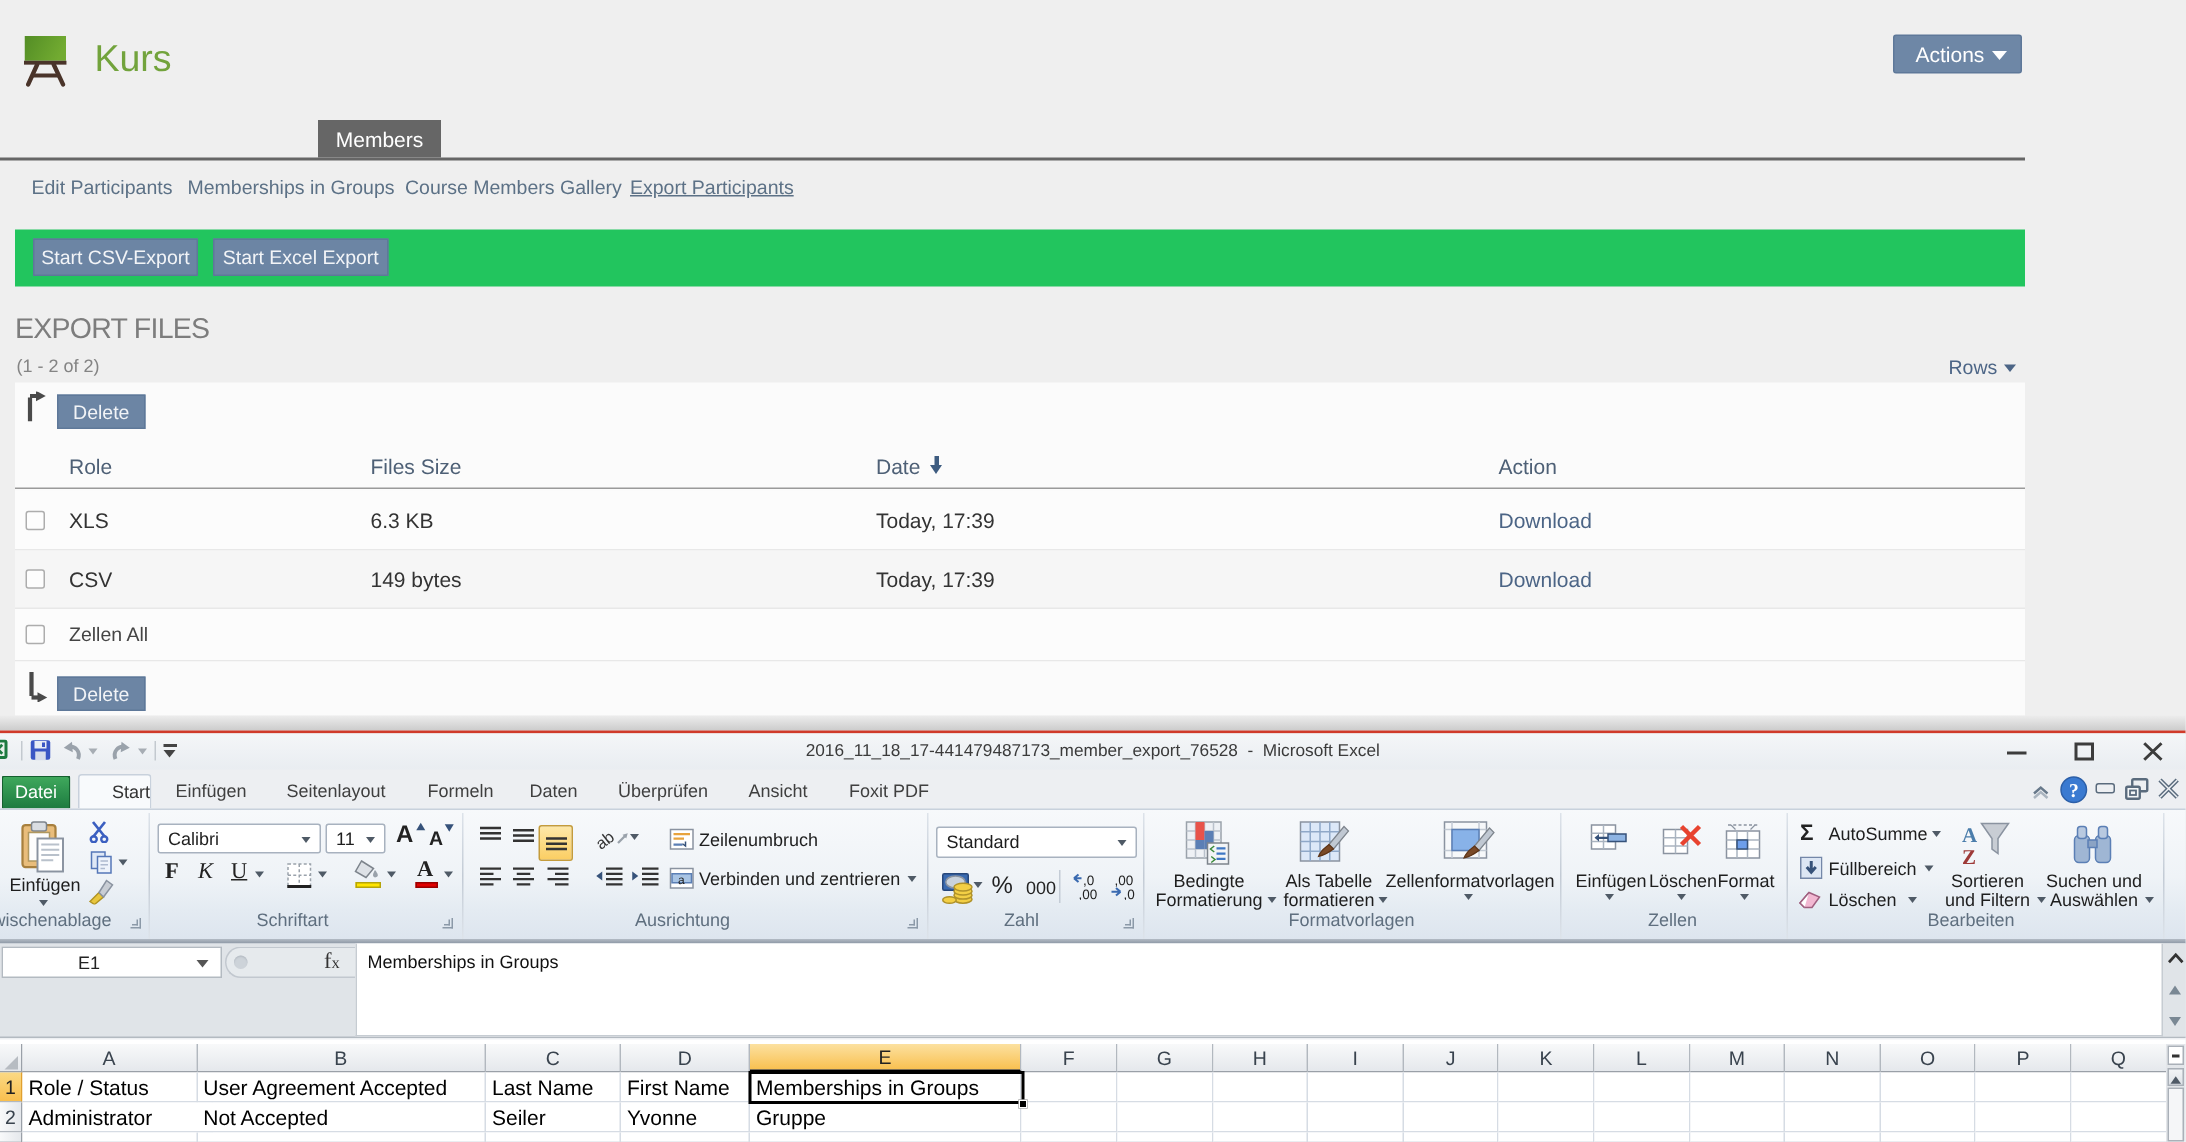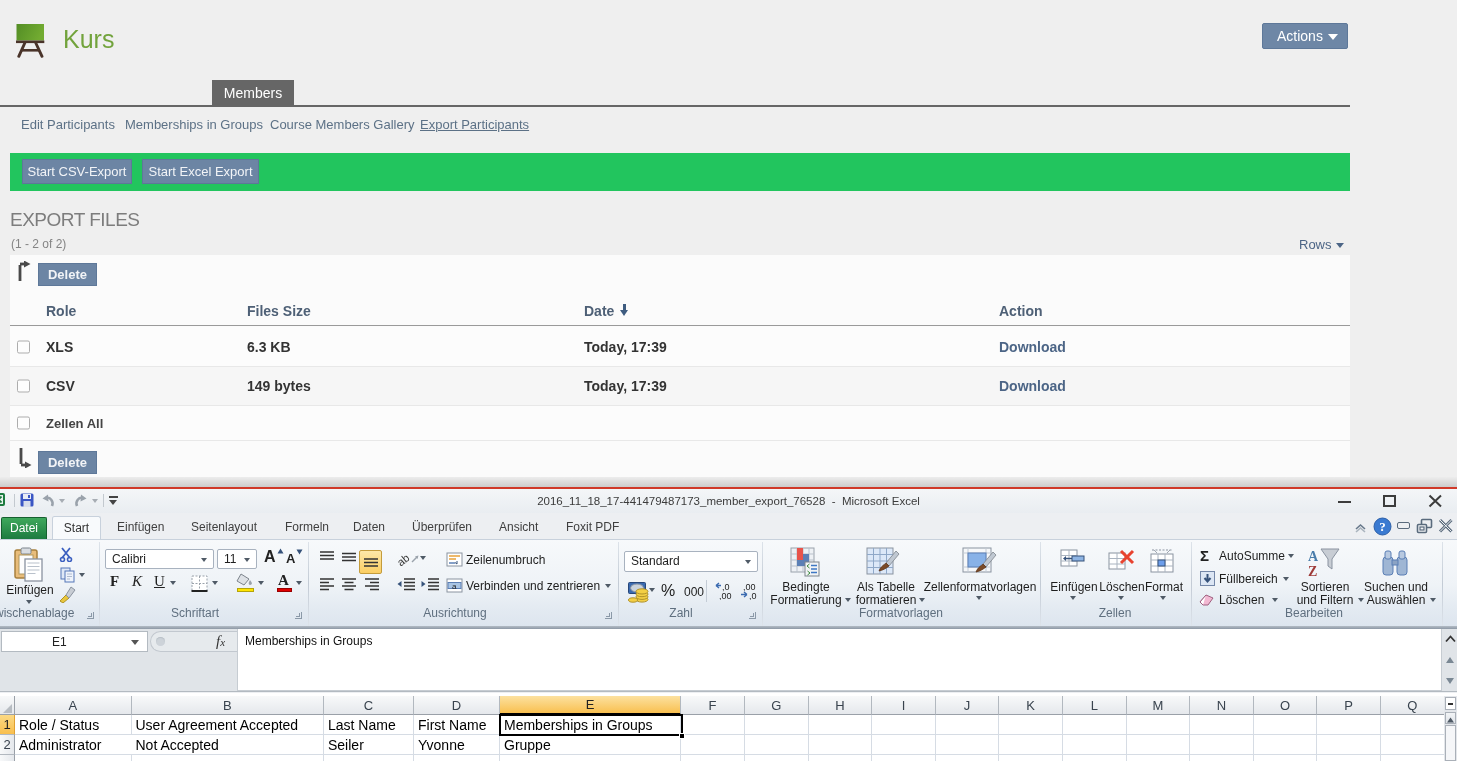--- a/index.html
+++ b/index.html
@@ -30,21 +30,21 @@
   font-size:13px; text-align:center; }
 #btn-csv { left:12px; top:6px; width:110px; height:25px; line-height:24px; }
 #btn-xls { left:132px; top:6px; width:117px; height:25px; line-height:24px; }
 
 #exportfiles { position:absolute; left:10px; top:209px; font-size:19px; color:#7d7d7d; letter-spacing:-0.5px; }
 #count { position:absolute; left:11px; top:237px; font-size:12px; color:#848484; }
 #rows { position:absolute; left:1299px; top:237px; font-size:13px; color:#4c6586; }
 #rows .car { display:inline-block; width:0; height:0; border-left:4px solid transparent;
   border-right:4px solid transparent; border-top:5px solid #4c6586; margin-left:4px; vertical-align:1px; }
 
-#table { position:absolute; left:10px; top:255px; width:1340px; height:222px; background:#fbfbfb; font-size:14px;font-weight:bold; }
+#table { position:absolute; left:10px; top:255px; width:1340px; height:222px; background:#fbfbfb; font-size:14px; }
 #trow-top { position:absolute; left:0; top:0; width:1340px; height:41px; }
 #trow-head { position:absolute; left:0; top:41px; width:1340px; height:30px; color:#4e6076;
   border-bottom:1px solid #9a9a9a; }
 #trow-1 { position:absolute; left:0; top:72px; width:1340px; height:40px; background:#fcfcfc; color:#333; border-bottom:1px solid #e8e8e8;}
 #trow-2 { position:absolute; left:0; top:112px; width:1340px; height:39px; background:#f6f6f6; color:#333; border-bottom:1px solid #e8e8e8;}
 #trow-3 { position:absolute; left:0; top:151px; width:1340px; height:35px; background:#fcfcfc; color:#333; border-bottom:1px solid #e8e8e8;}
 #trow-bot { position:absolute; left:0; top:186px; width:1340px; height:36px; background:#fbfbfb; }
 .c-type { position:absolute; left:36px; }
 .c-size { position:absolute; left:237px; }
 .c-date { position:absolute; left:574px; }
@@ -69,21 +69,21 @@
 #xl-title { position:absolute; left:0; top:0; width:1457px; height:24px;
   background:linear-gradient(#f4f6f8,#e9edf1); }
 #xl-title .ttext { position:absolute; left:0; right:0; top:6px; text-align:center; color:#3b3b3b; font-size:11.5px; }
 
 #xl-tabs { position:absolute; left:0; top:24px; width:1457px; height:26px; }
 #datei-tab { position:absolute; left:1px; top:4px; width:46px; height:22px;
   background:linear-gradient(#3fa85c,#1d7b40); border:1px solid #15602f; border-bottom:none;
   border-radius:2px 2px 0 0; color:#fff; text-align:center; line-height:21px; font-size:12px; }
 #start-tab { position:absolute; left:52px; top:3px; width:49px; height:23px;
   background:#f8fafc; border:1px solid #c8d1dc; border-bottom:none;
-  border-radius:2.5px 2.5px 0 0; color:#333; text-align:center; line-height:22px; font-size:12px; }
+  border-radius:2.5px 2.5px 0 0; color:#333; text-align:right; line-height:22px; font-size:12px; }
 .xtab { position:absolute; top:7px; color:#3f3f3f; font-size:12px; white-space:nowrap; }
 
 #ribbon { position:absolute; left:0; top:50px; width:1457px; height:90px;
   background:linear-gradient(#f7f9fb 0%,#eff3f7 50%,#e4ebf2 75%,#dce4ee 100%);
   border-top:1px solid #c8d1dc; }
 #ribbon-edge { position:absolute; left:0; top:137px; width:1457px; height:3px; background:linear-gradient(#b3bbc5,#8d98a5); }
 .gsep { position:absolute; top:2px; width:1px; height:84px;
   background:linear-gradient(#dde3ea,#c3cbd5,#dde3ea); }
 .glabel { position:absolute; top:66px; width:140px; text-align:center; color:#5f6f7f; font-size:12px; }
 .dlauncher { position:absolute; top:71px; width:8px; height:8px; }
@@ -518,21 +518,21 @@
   <div id="ribbon-edge"></div>
 
   <div id="fbar">
     <div id="namebox">
         <span style="position:absolute;left:50px;top:3px">E1</span>
       <span style="position:absolute;right:8px;top:8px;width:0;height:0;border-left:4px solid transparent;border-right:4px solid transparent;border-top:5px solid #555"></span>
       </div>
     <div id="fxarea">
       <div class="abs" style="left:2px;top:0px;width:87px;height:21px;background:#e6eaed;border:1px solid #c2c8cf;border-right:none;border-radius:10.5px 0 0 10.5px"></div>
       <div class="abs" style="left:8px;top:6px;width:9px;height:9px;border-radius:50%;background:#cdd3d9;box-shadow:inset 0 1px 1px #b8bfc6"></div>
-      <span style="position:absolute;left:68px;top:2px;font-style:italic;font-family:'Liberation Serif',serif;font-size:15px;color:#333">f<span style="font-size:11px">x</span></span>
+      <span style="position:absolute;left:68px;top:2px;font-family:'Liberation Serif',serif;font-size:15px;color:#333">f<span style="font-size:11px">x</span></span>
       </div>
     <div id="fwhite">Memberships in Groups</div>
     <div id="fbarright">
       <svg class="abs" style="left:3px;top:6px" width="11" height="8">
           <path d="M1,6.5 L5.5,1.5 L10,6.5" stroke="#333" stroke-width="1.8" fill="none"></path>
         </svg>
       <svg class="abs" style="left:3px;top:27px" width="10" height="8">
           <path d="M5,1 L9,7 L1,7 Z" fill="#7a8894"></path>
         </svg>
       <svg class="abs" style="left:3px;top:48px" width="10" height="8">

